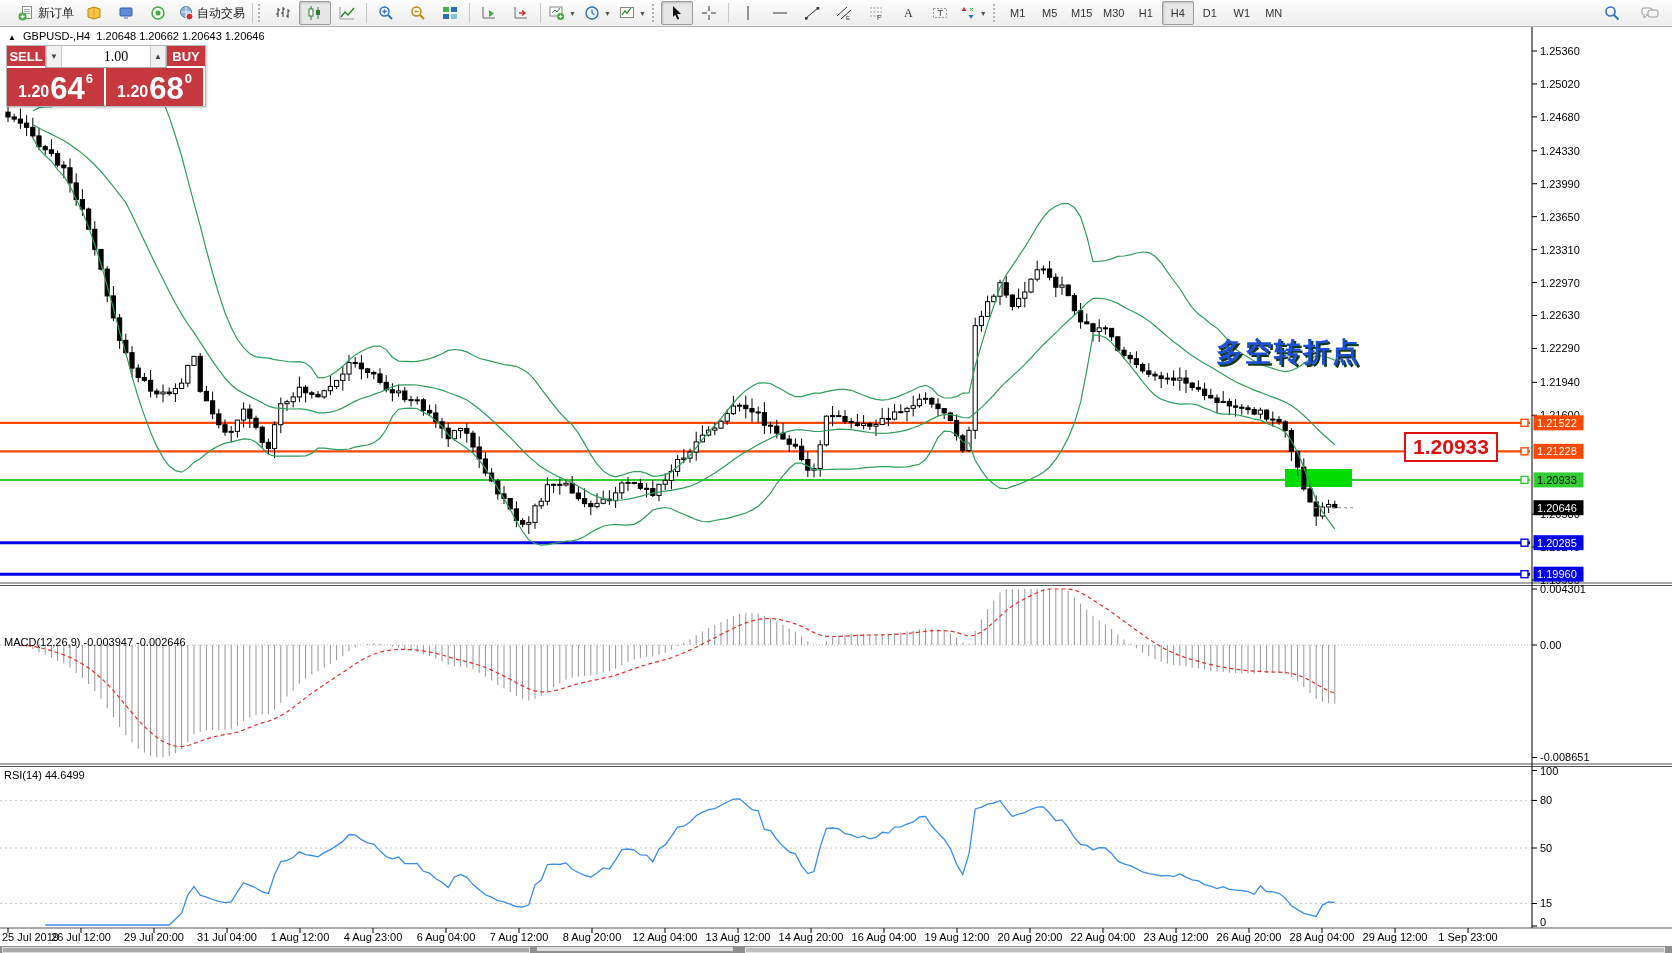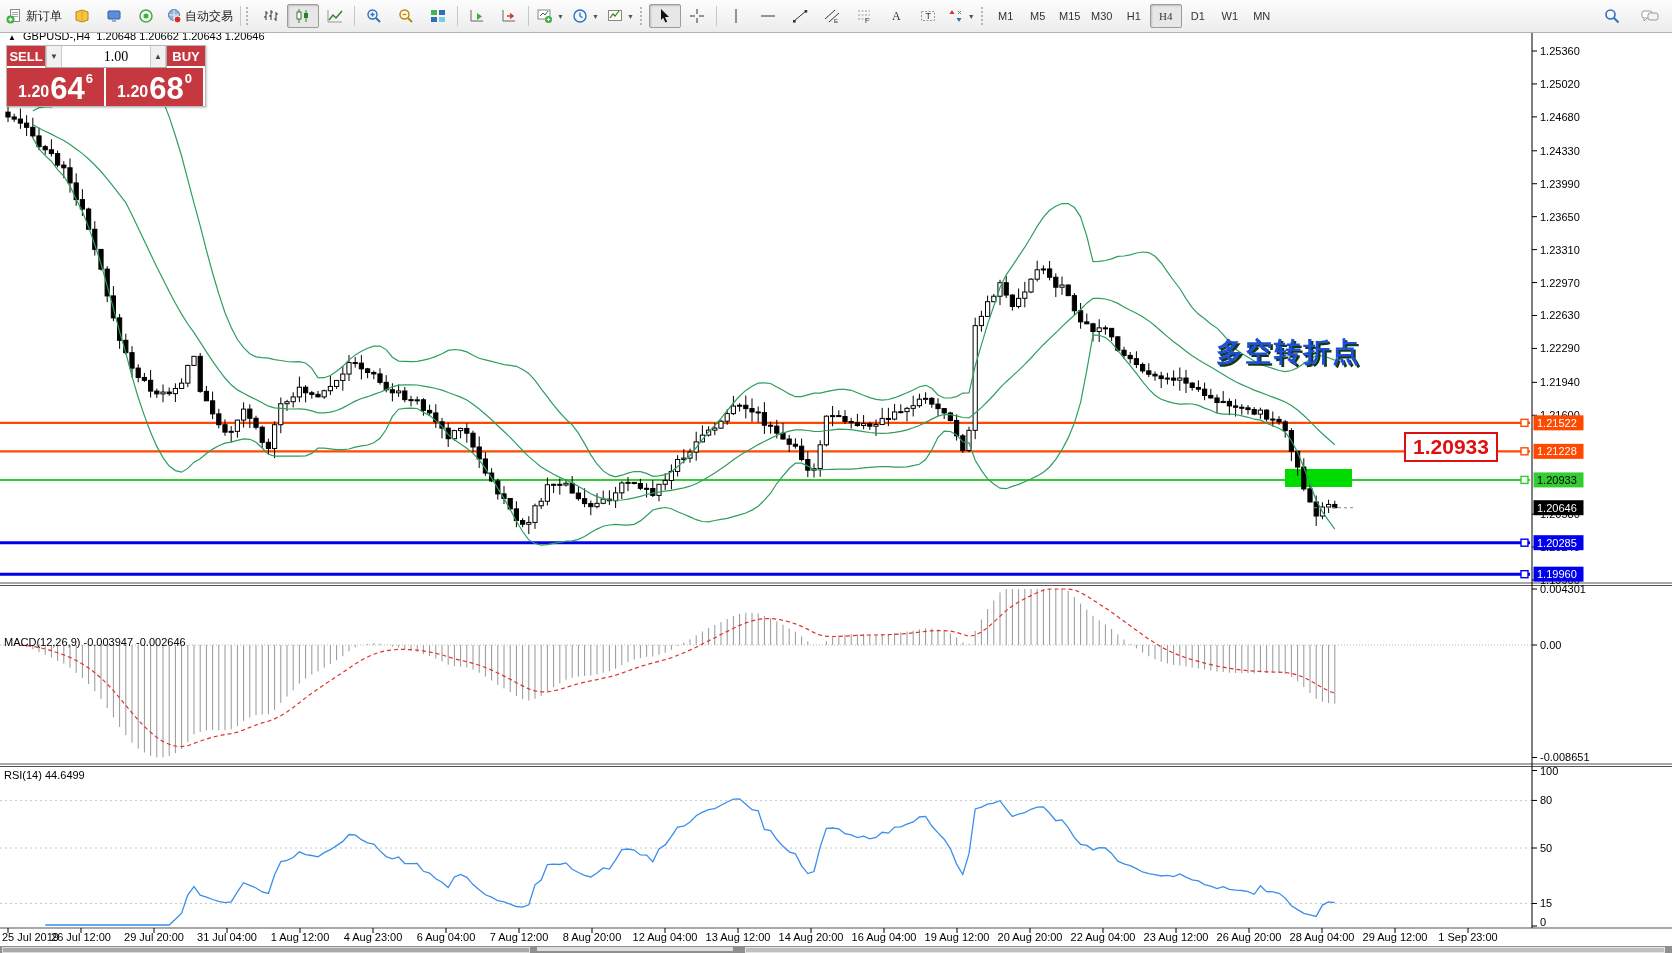--- a/index.html
+++ b/index.html
@@ -1,24 +1,24 @@
 <!DOCTYPE html>
 <html><head>
 <meta charset="utf-8">
 <style>
   html,body{margin:0;padding:0;background:#fff;}
   #app{position:relative;width:1672px;height:953px;overflow:hidden;background:#fff;
        font-family:"Liberation Sans",sans-serif;}
   
-  .toolbar{position:absolute;top:0;left:0;width:1672px;height:33px;z-index:6;
+  .toolbar{position:absolute;top:0;left:0;width:1672px;height:27px;z-index:6;
            background:linear-gradient(#fdfdfd,#ececec);border-bottom:1px solid #b3b3b3;
-           display:flex;align-items:center;padding-left:2px;box-sizing:border-box;}
+           display:flex;align-items:center;padding-left:14px;box-sizing:border-box;}
   .tb-btn{height:22px;min-width:24px;display:flex;align-items:center;justify-content:center;
           gap:3px;padding:0 3px;border:1px solid transparent;border-radius:2px;color:#222;cursor:default;}
-  .tb-btn.active{background:#e7e7e7;border-color:#9c9c9c;box-shadow:inset 1px 1px 2px rgba(0,0,0,.18);font-family:Liberation Serif, serif;}
+  .tb-btn.active{background:#e7e7e7;border-color:#9c9c9c;box-shadow:inset 1px 1px 2px rgba(0,0,0,.18);}
   .tb-btn .lbl{font-size:12px;white-space:nowrap;}
   .tb-btn.tf .lbl{font-size:11px;color:#333;text-align:center;}
   .dd{font-size:7px;color:#555;margin-left:1px;}
   .tb-sep{width:1px;height:20px;background:#c7c7c7;margin:0 3px;flex:none;}
   .tb-grip{width:3px;height:18px;border-left:2px dotted #b5b5b5;margin:0 4px 0 2px;flex:none;}
   .tb-right{margin-left:auto;display:flex;align-items:center;margin-right:6px;gap:6px;}
   .icn{display:flex;align-items:center;justify-content:center;}
   
   .oc-panel{position:absolute;left:6px;top:45px;width:198px;z-index:5;border:1px solid #b9b9b9;
             background:#fff;box-shadow:1px 1px 2px rgba(0,0,0,.2);}

